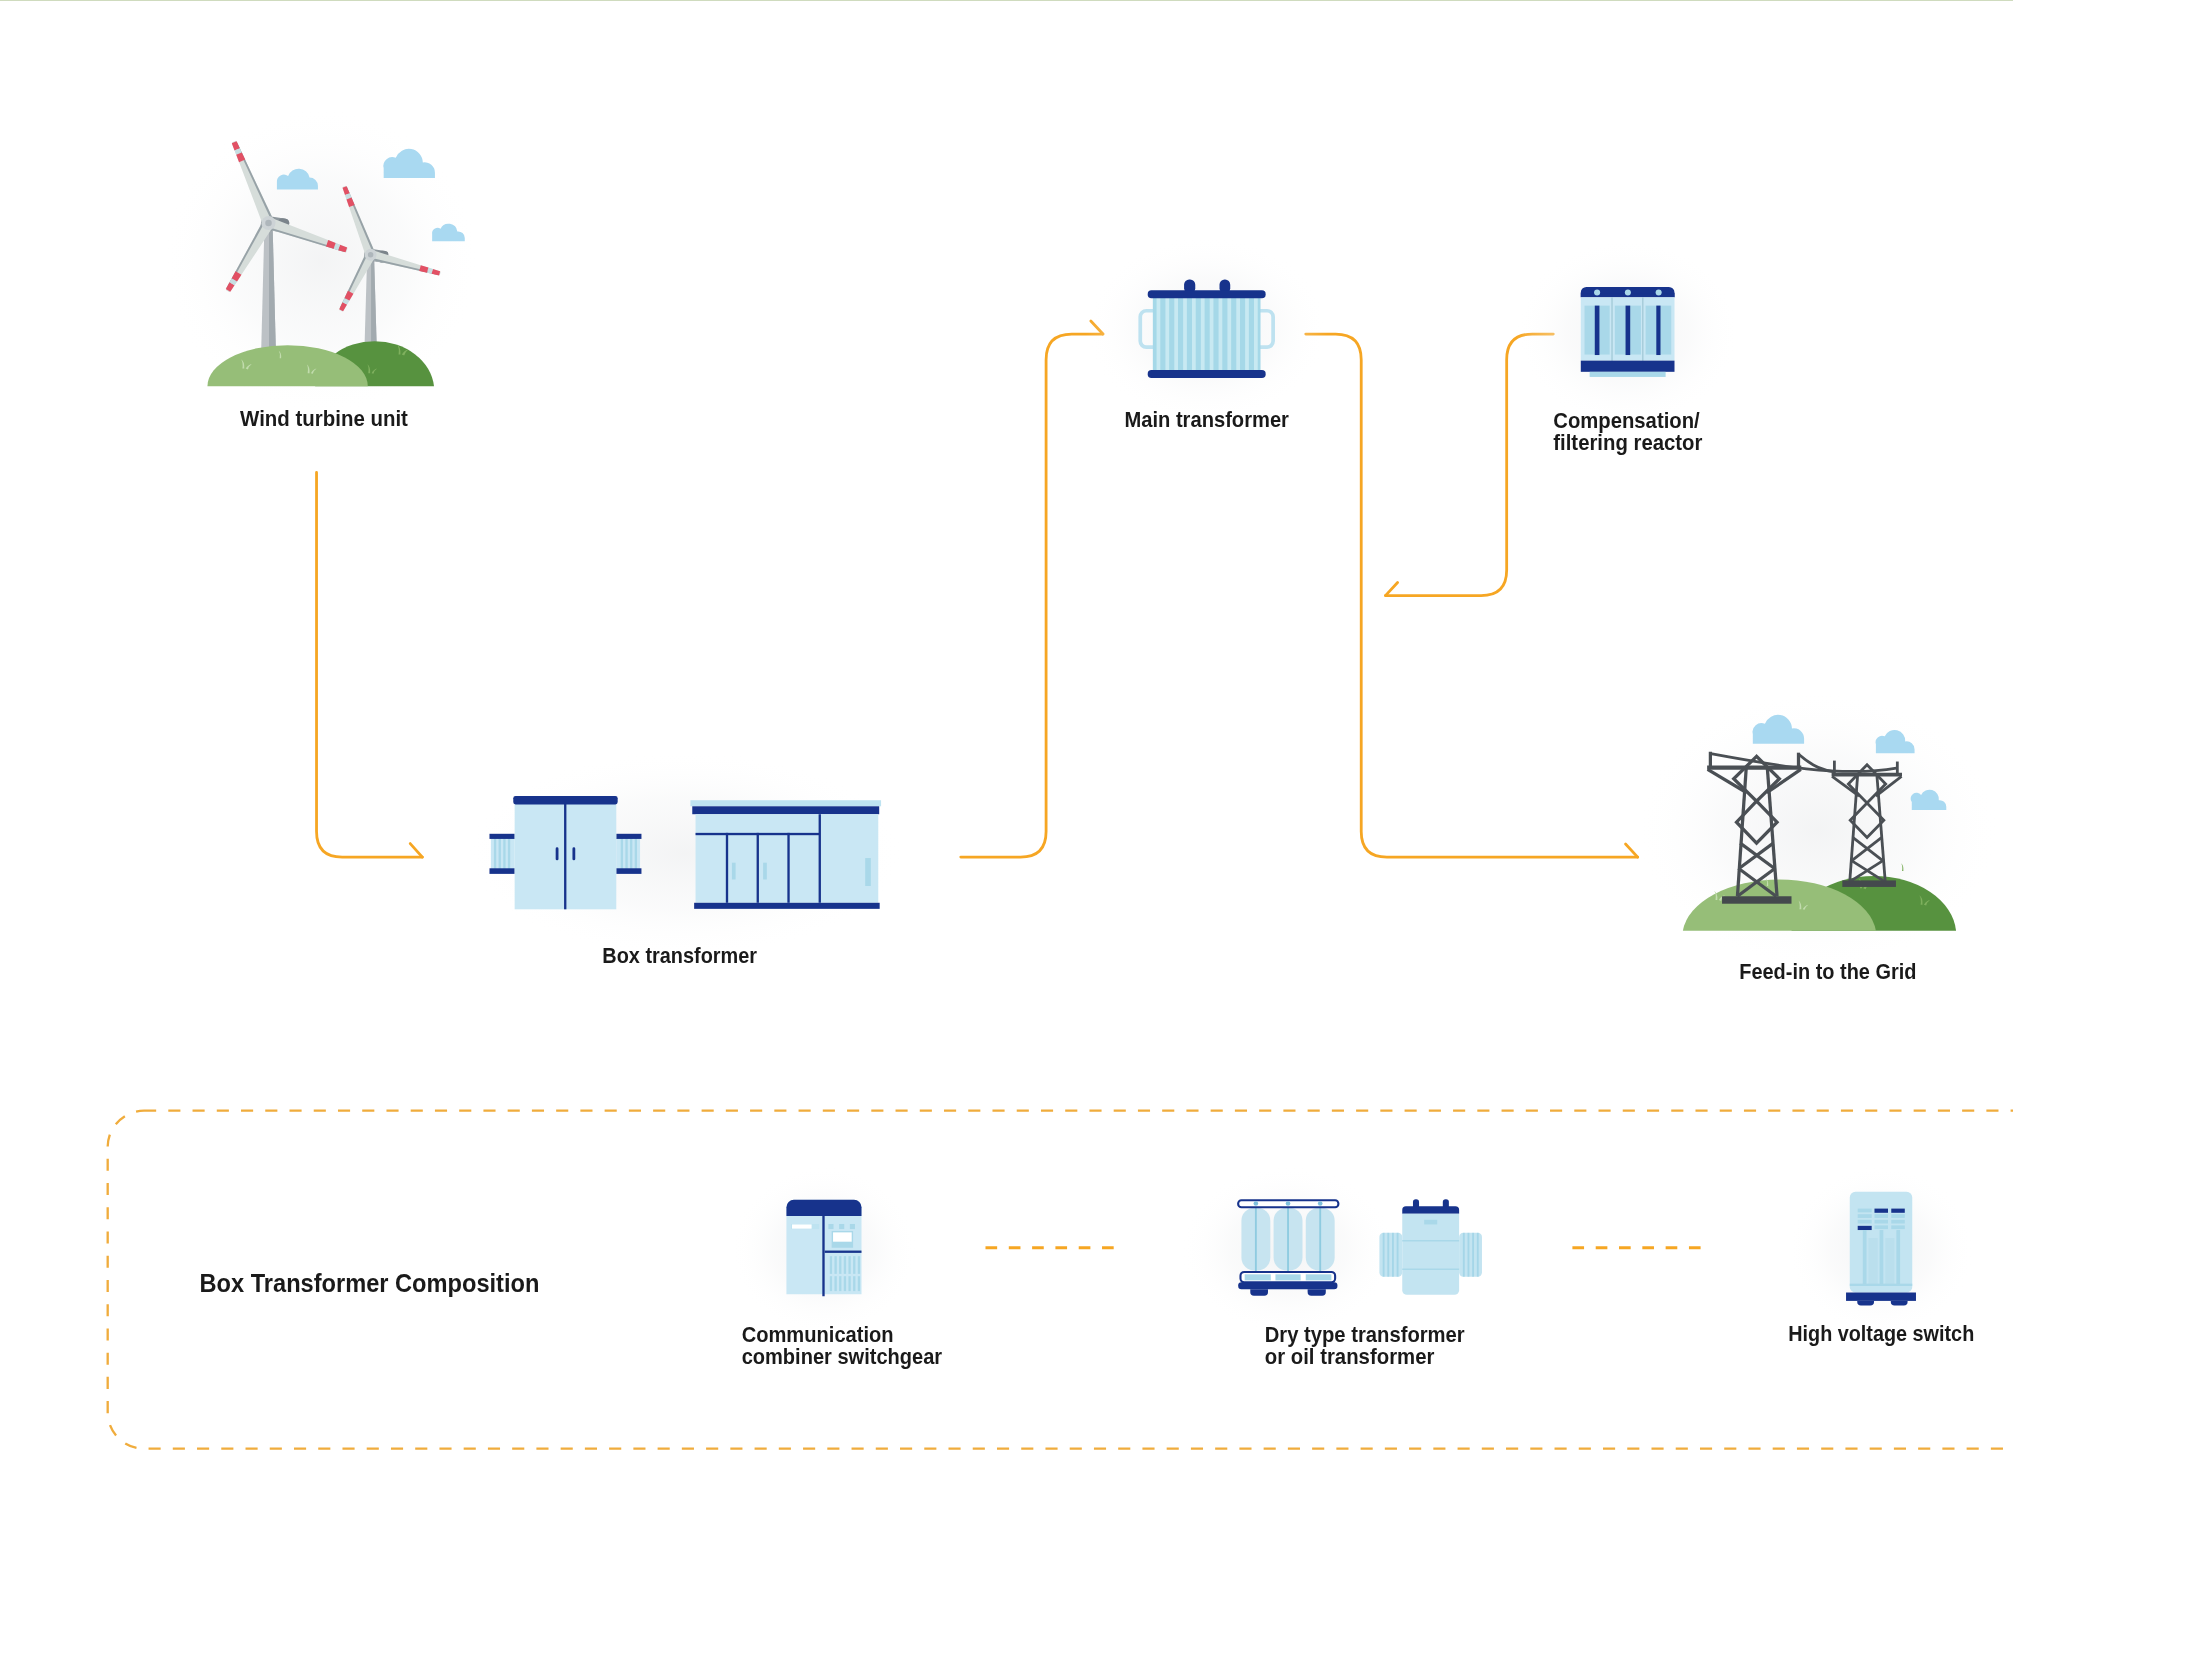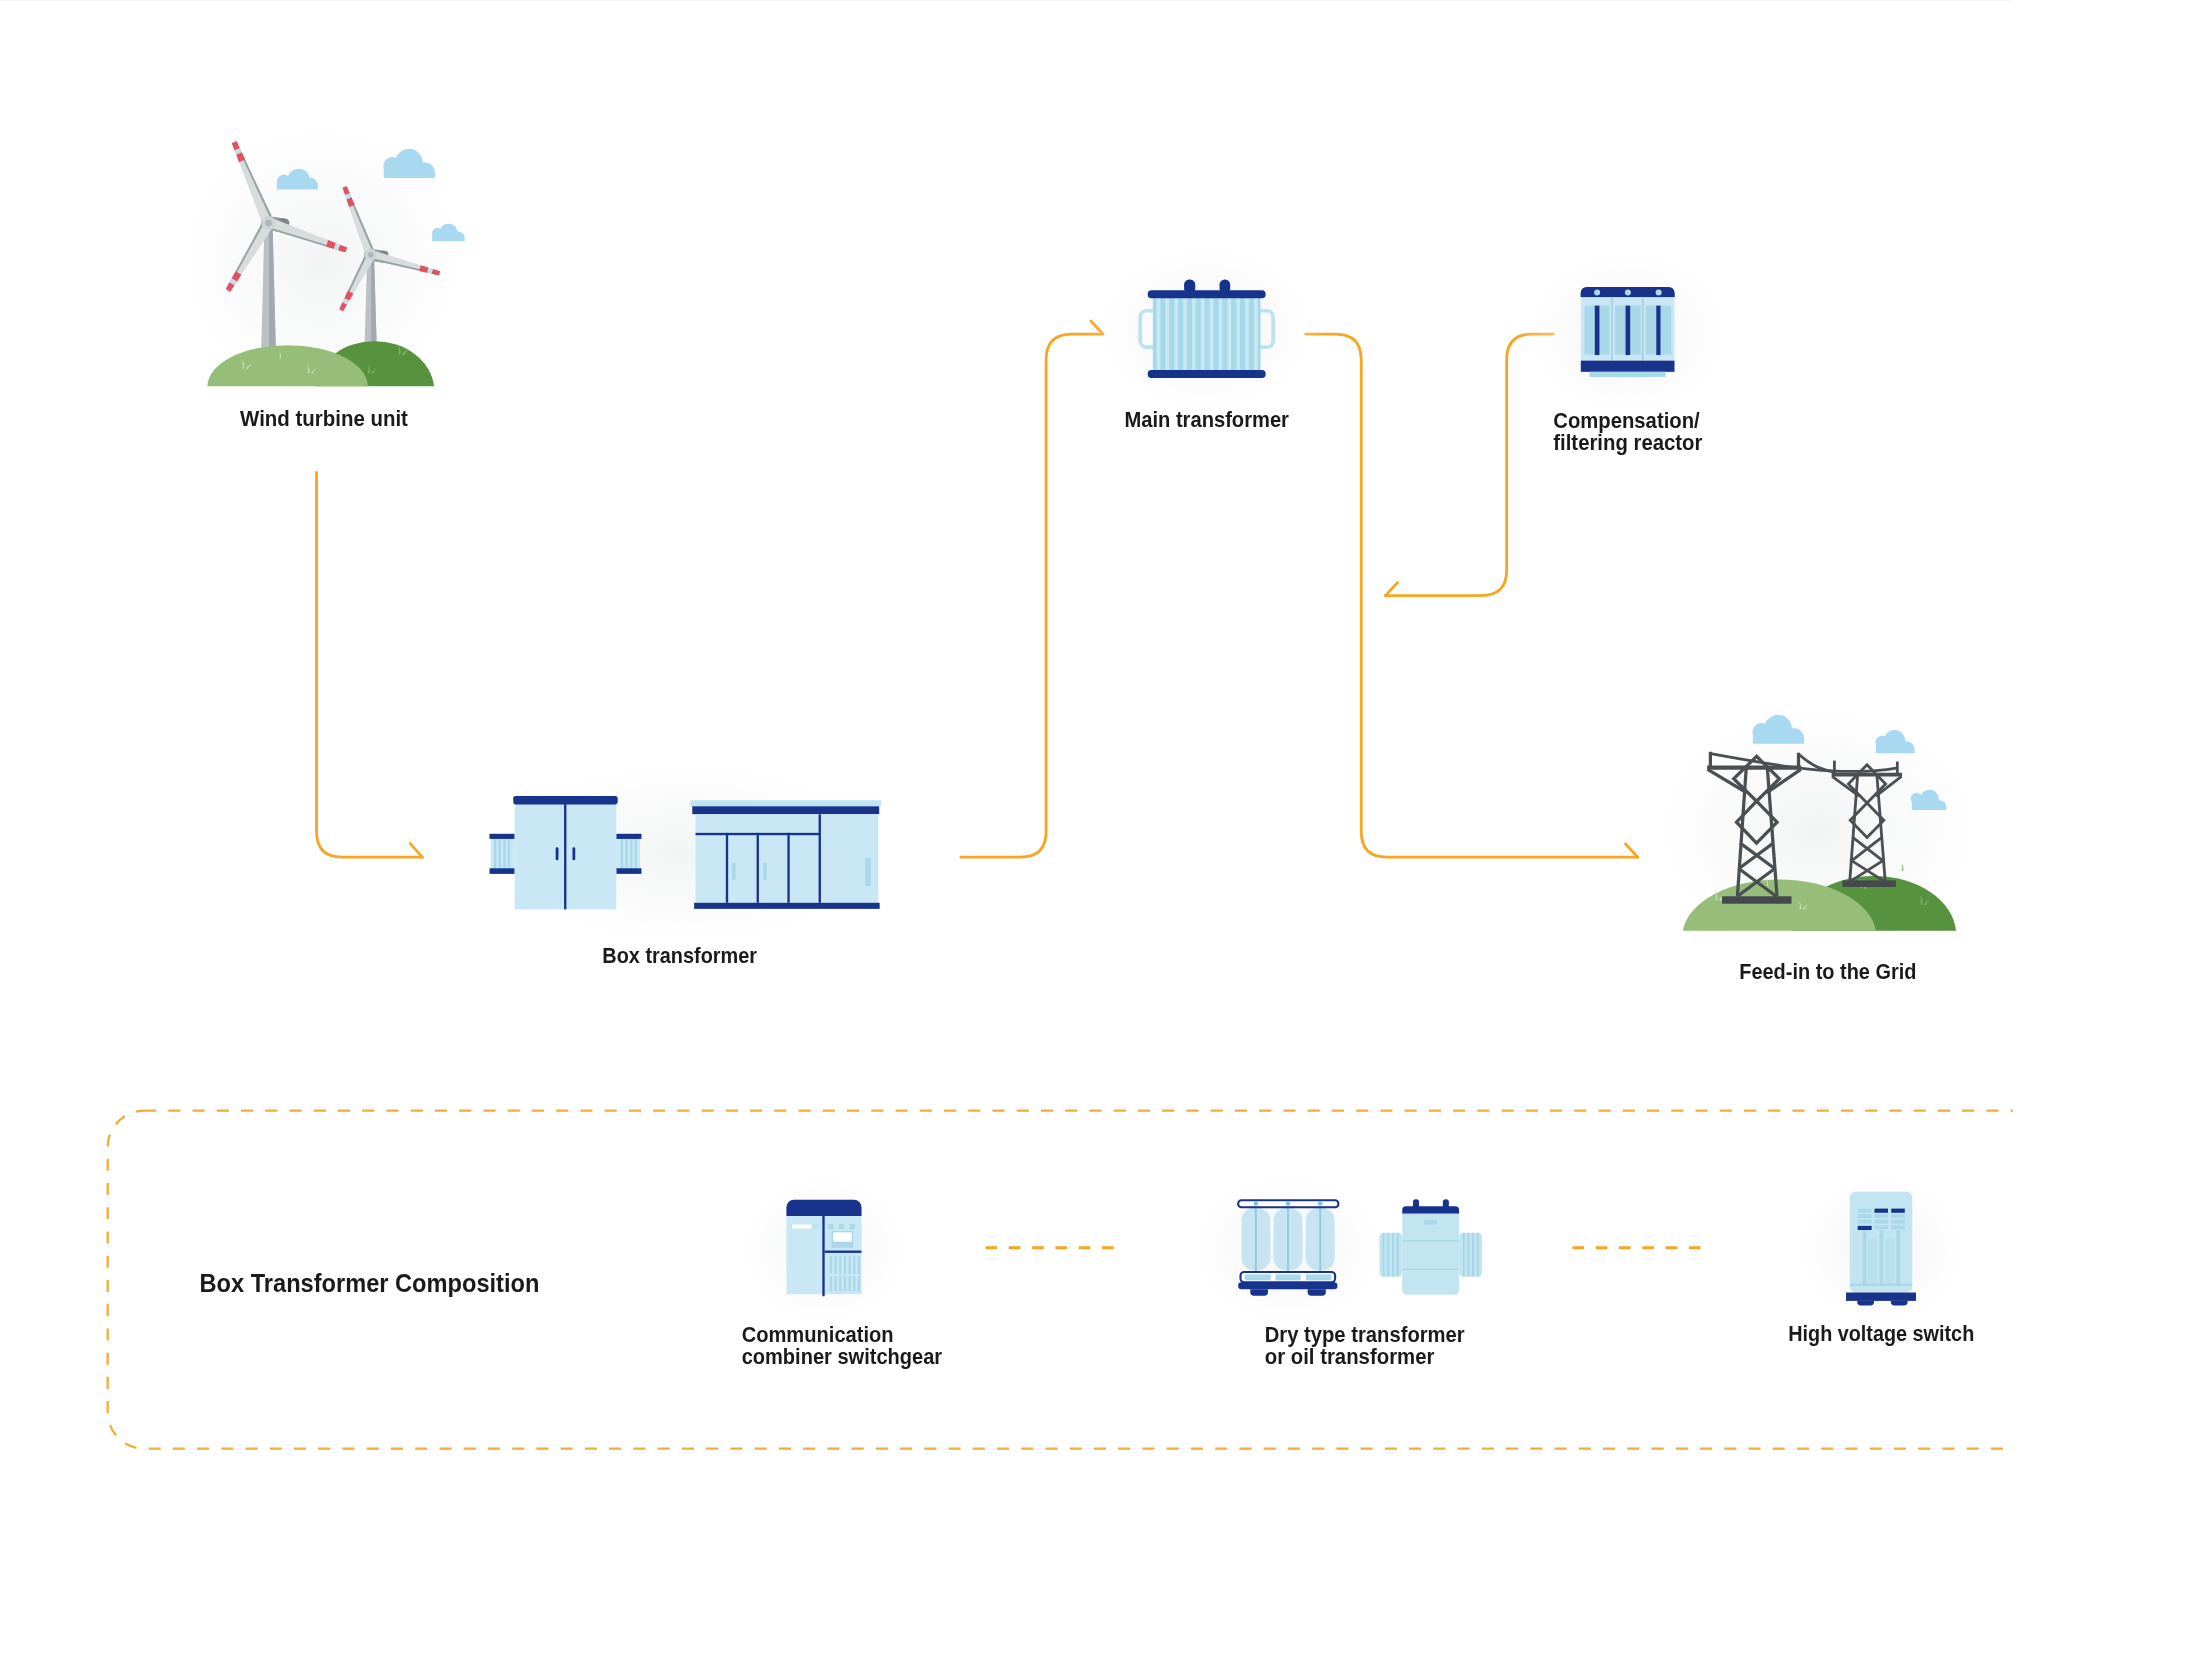--- a/index.html
+++ b/index.html
@@ -1,16 +1,16 @@
 <!DOCTYPE html>
 <html style="font-size:7.5px"><head>
 <meta charset="utf-8">
 <style>
 html,body{margin:0;padding:0;background:#ffffff;}
-#canvas{position:relative;width:2013px;height:1655px;background:#e5e5e5;overflow:hidden;font-family:"Liberation Sans",sans-serif;}
+#canvas{position:relative;width:2013px;height:1655px;background:#4d7c0f;overflow:hidden;font-family:"Liberation Sans",sans-serif;}
 </style>
 </head>
 <body>
 <div id="canvas">
 <svg width="2205" height="1655" viewBox="0 0 4730 3549" xmlns="http://www.w3.org/2000/svg">
 <defs>
 <radialGradient id="halo" cx="50%" cy="50%" r="50%">
   <stop offset="0%" stop-color="#eeeff0" stop-opacity="0.7"></stop>
   <stop offset="55%" stop-color="#f3f4f5" stop-opacity="0.4"></stop>
   <stop offset="100%" stop-color="#ffffff" stop-opacity="0"></stop>

